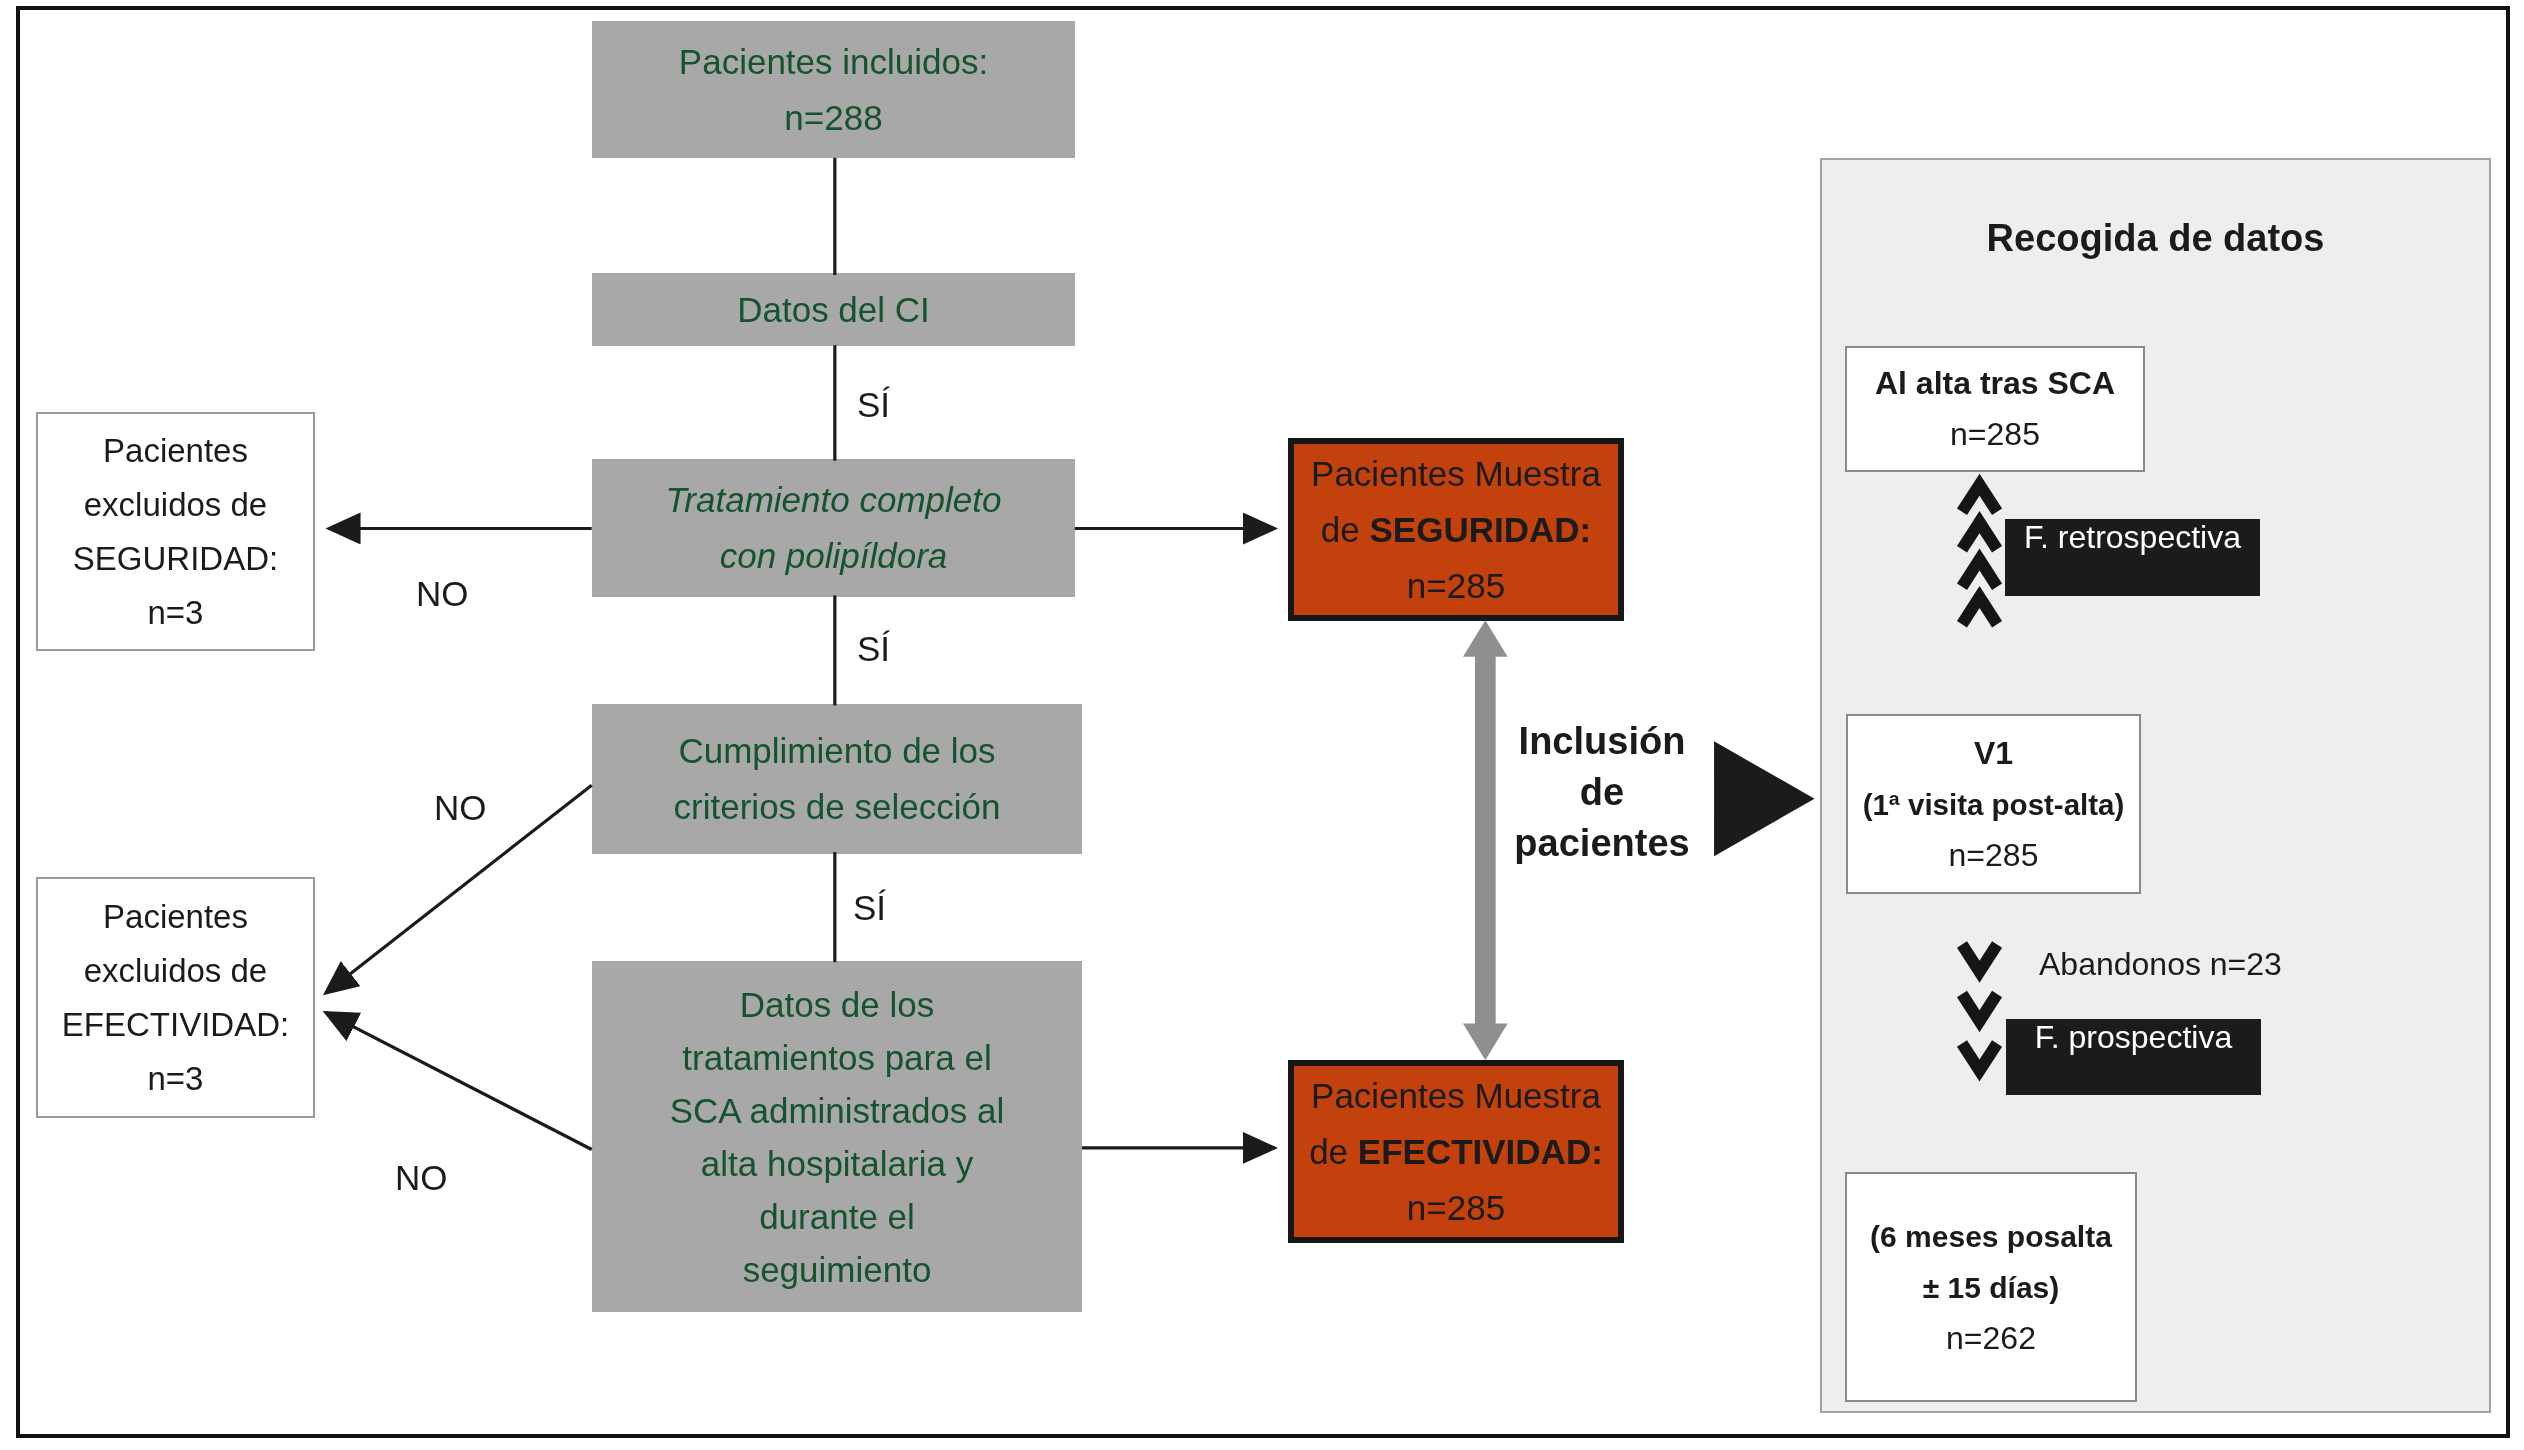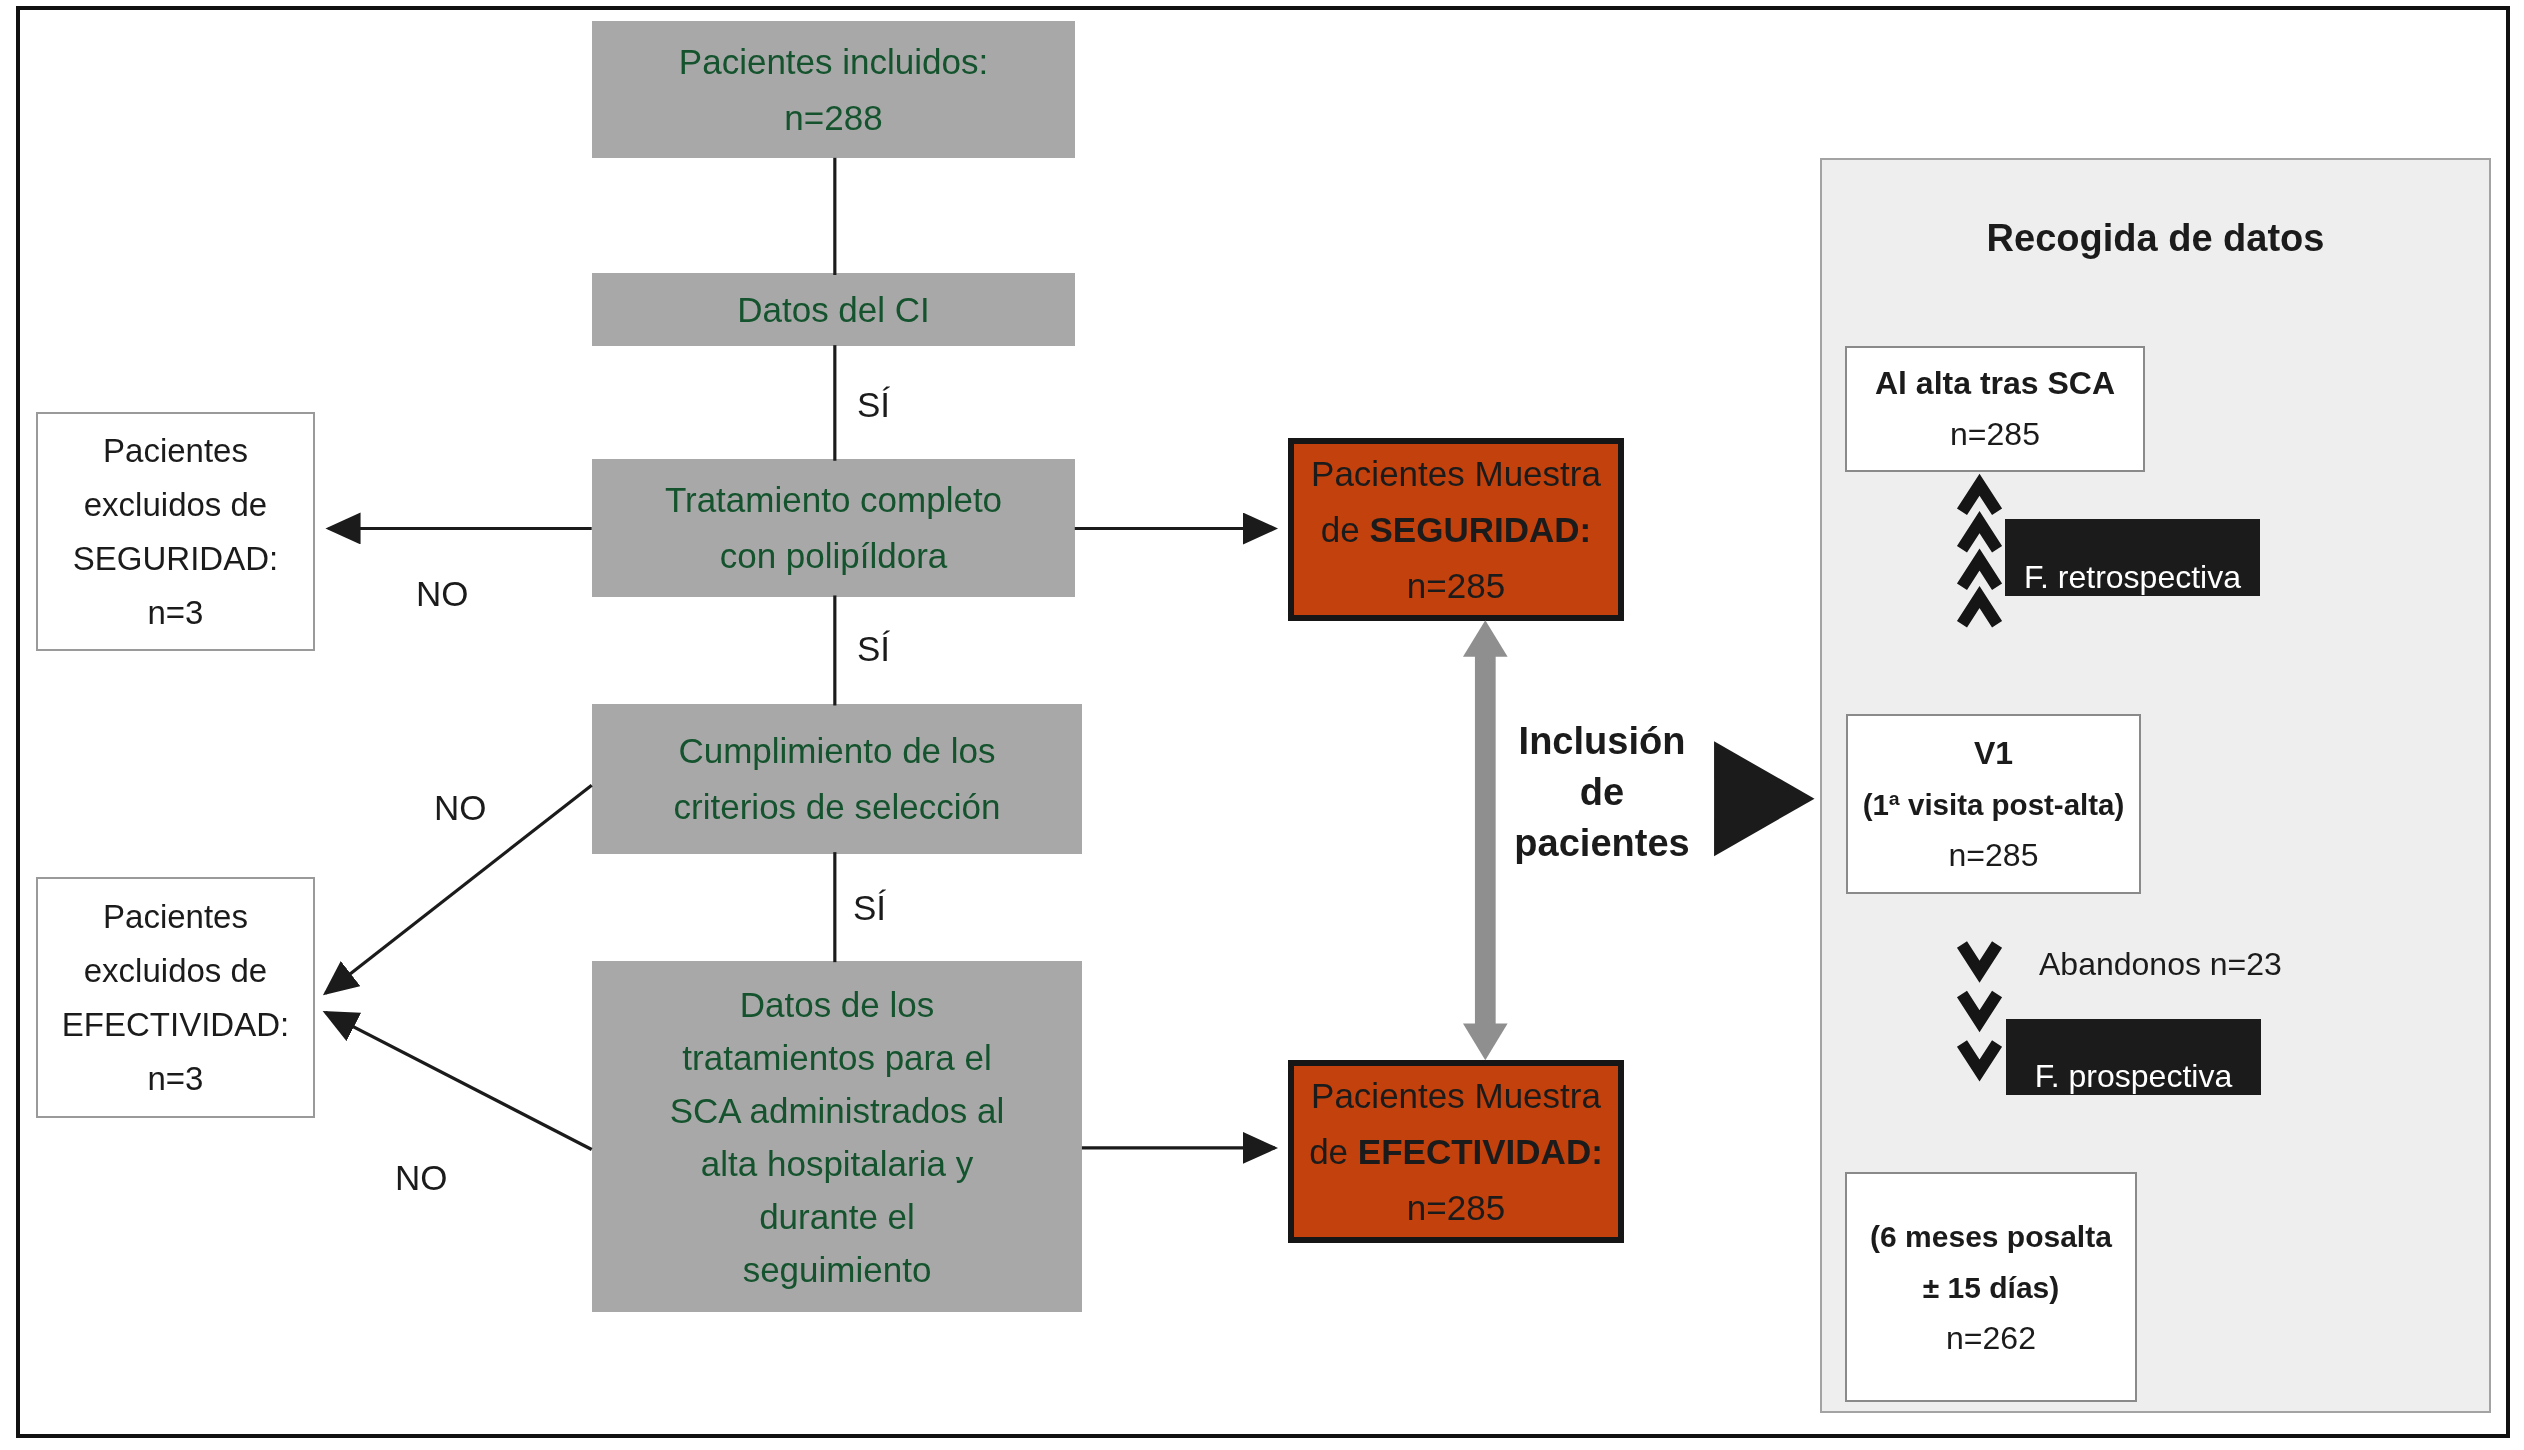--- a/index.html
+++ b/index.html
@@ -47,21 +47,21 @@
     font-size:38px;font-weight:bold;line-height:46px;margin-top:44px;
   }
   .pbox{
     background:#ffffff;border:2.4px solid #8a8a8a;
     display:flex;flex-direction:column;justify-content:center;
     text-align:center;font-size:32px;font-weight:bold;line-height:51px;
   }
   .pbox .reg{font-weight:normal;}
   .blackbox{
     background:#1b1b1b;color:#ffffff;
-    display:flex;align-items:flex-end;justify-content:center;
+    display:flex;align-items:flex-start;justify-content:center;
     font-size:32px;
   }
   .annot{font-size:32px;line-height:40px;}
   svg.overlay{position:absolute;left:0;top:0;z-index:3;pointer-events:none;}
   .z2{z-index:2;}
 </style>
 </head>
 <body>
 
 <div class="abs frame" style="left:16px;top:6.4px;width:2494px;height:1432px;"></div>
@@ -99,21 +99,21 @@
 
 <div class="abs gbox z2" style="left:592px;top:21px;width:483px;height:137px;">
   <div class="nowrap">Pacientes incluidos:</div>
   <div class="nowrap">n=288</div>
 </div>
 
 <div class="abs gbox z2" style="left:592px;top:273px;width:483px;height:73px;">
   <div class="nowrap">Datos del CI</div>
 </div>
 
-<div class="abs gbox z2" style="left:592px;top:459px;width:483px;height:138px;">
+<div class="abs gbox z2" style="left:592px;top:459px;width:483px;height:138px;font-style:italic;">
   <div class="nowrap">Tratamiento completo</div>
   <div class="nowrap">con polipíldora</div>
 </div>
 
 <div class="abs gbox z2" style="left:592px;top:704px;width:490px;height:150px;">
   <div class="nowrap">Cumplimiento de los</div>
   <div class="nowrap">criterios de selección</div>
 </div>
 
 <div class="abs gbox tight z2" style="left:592px;top:961px;width:490px;height:351px;">

